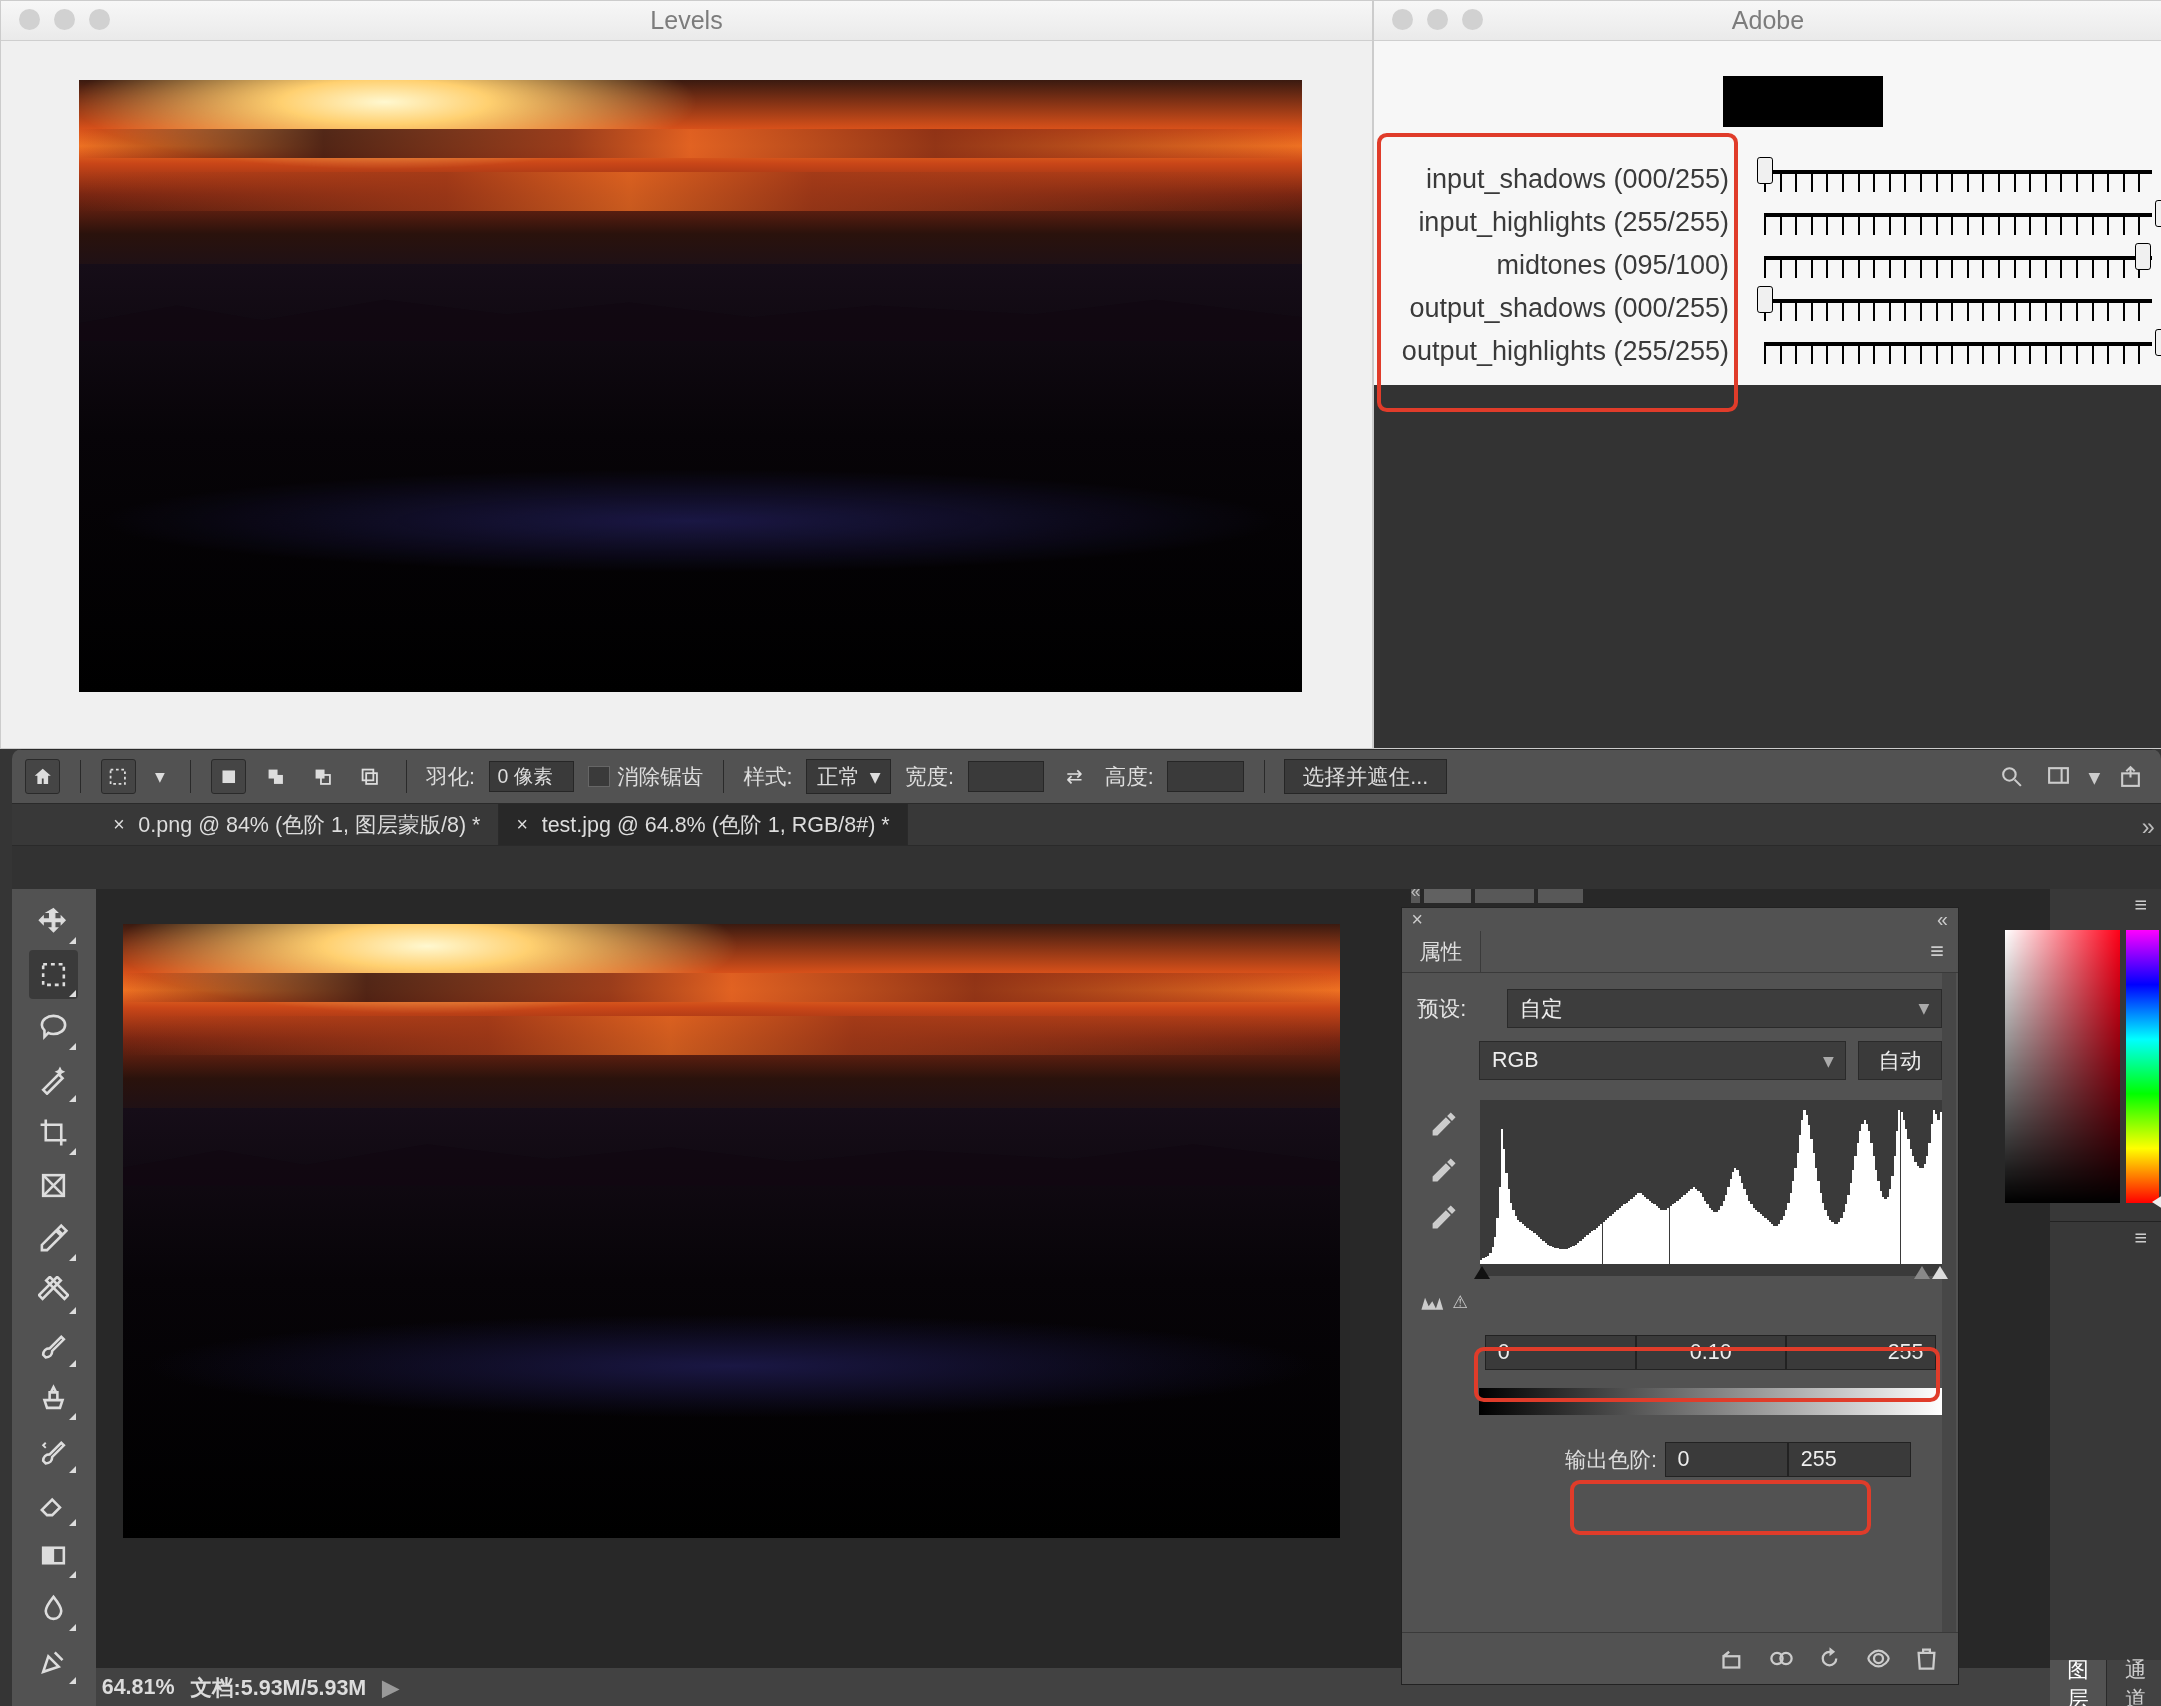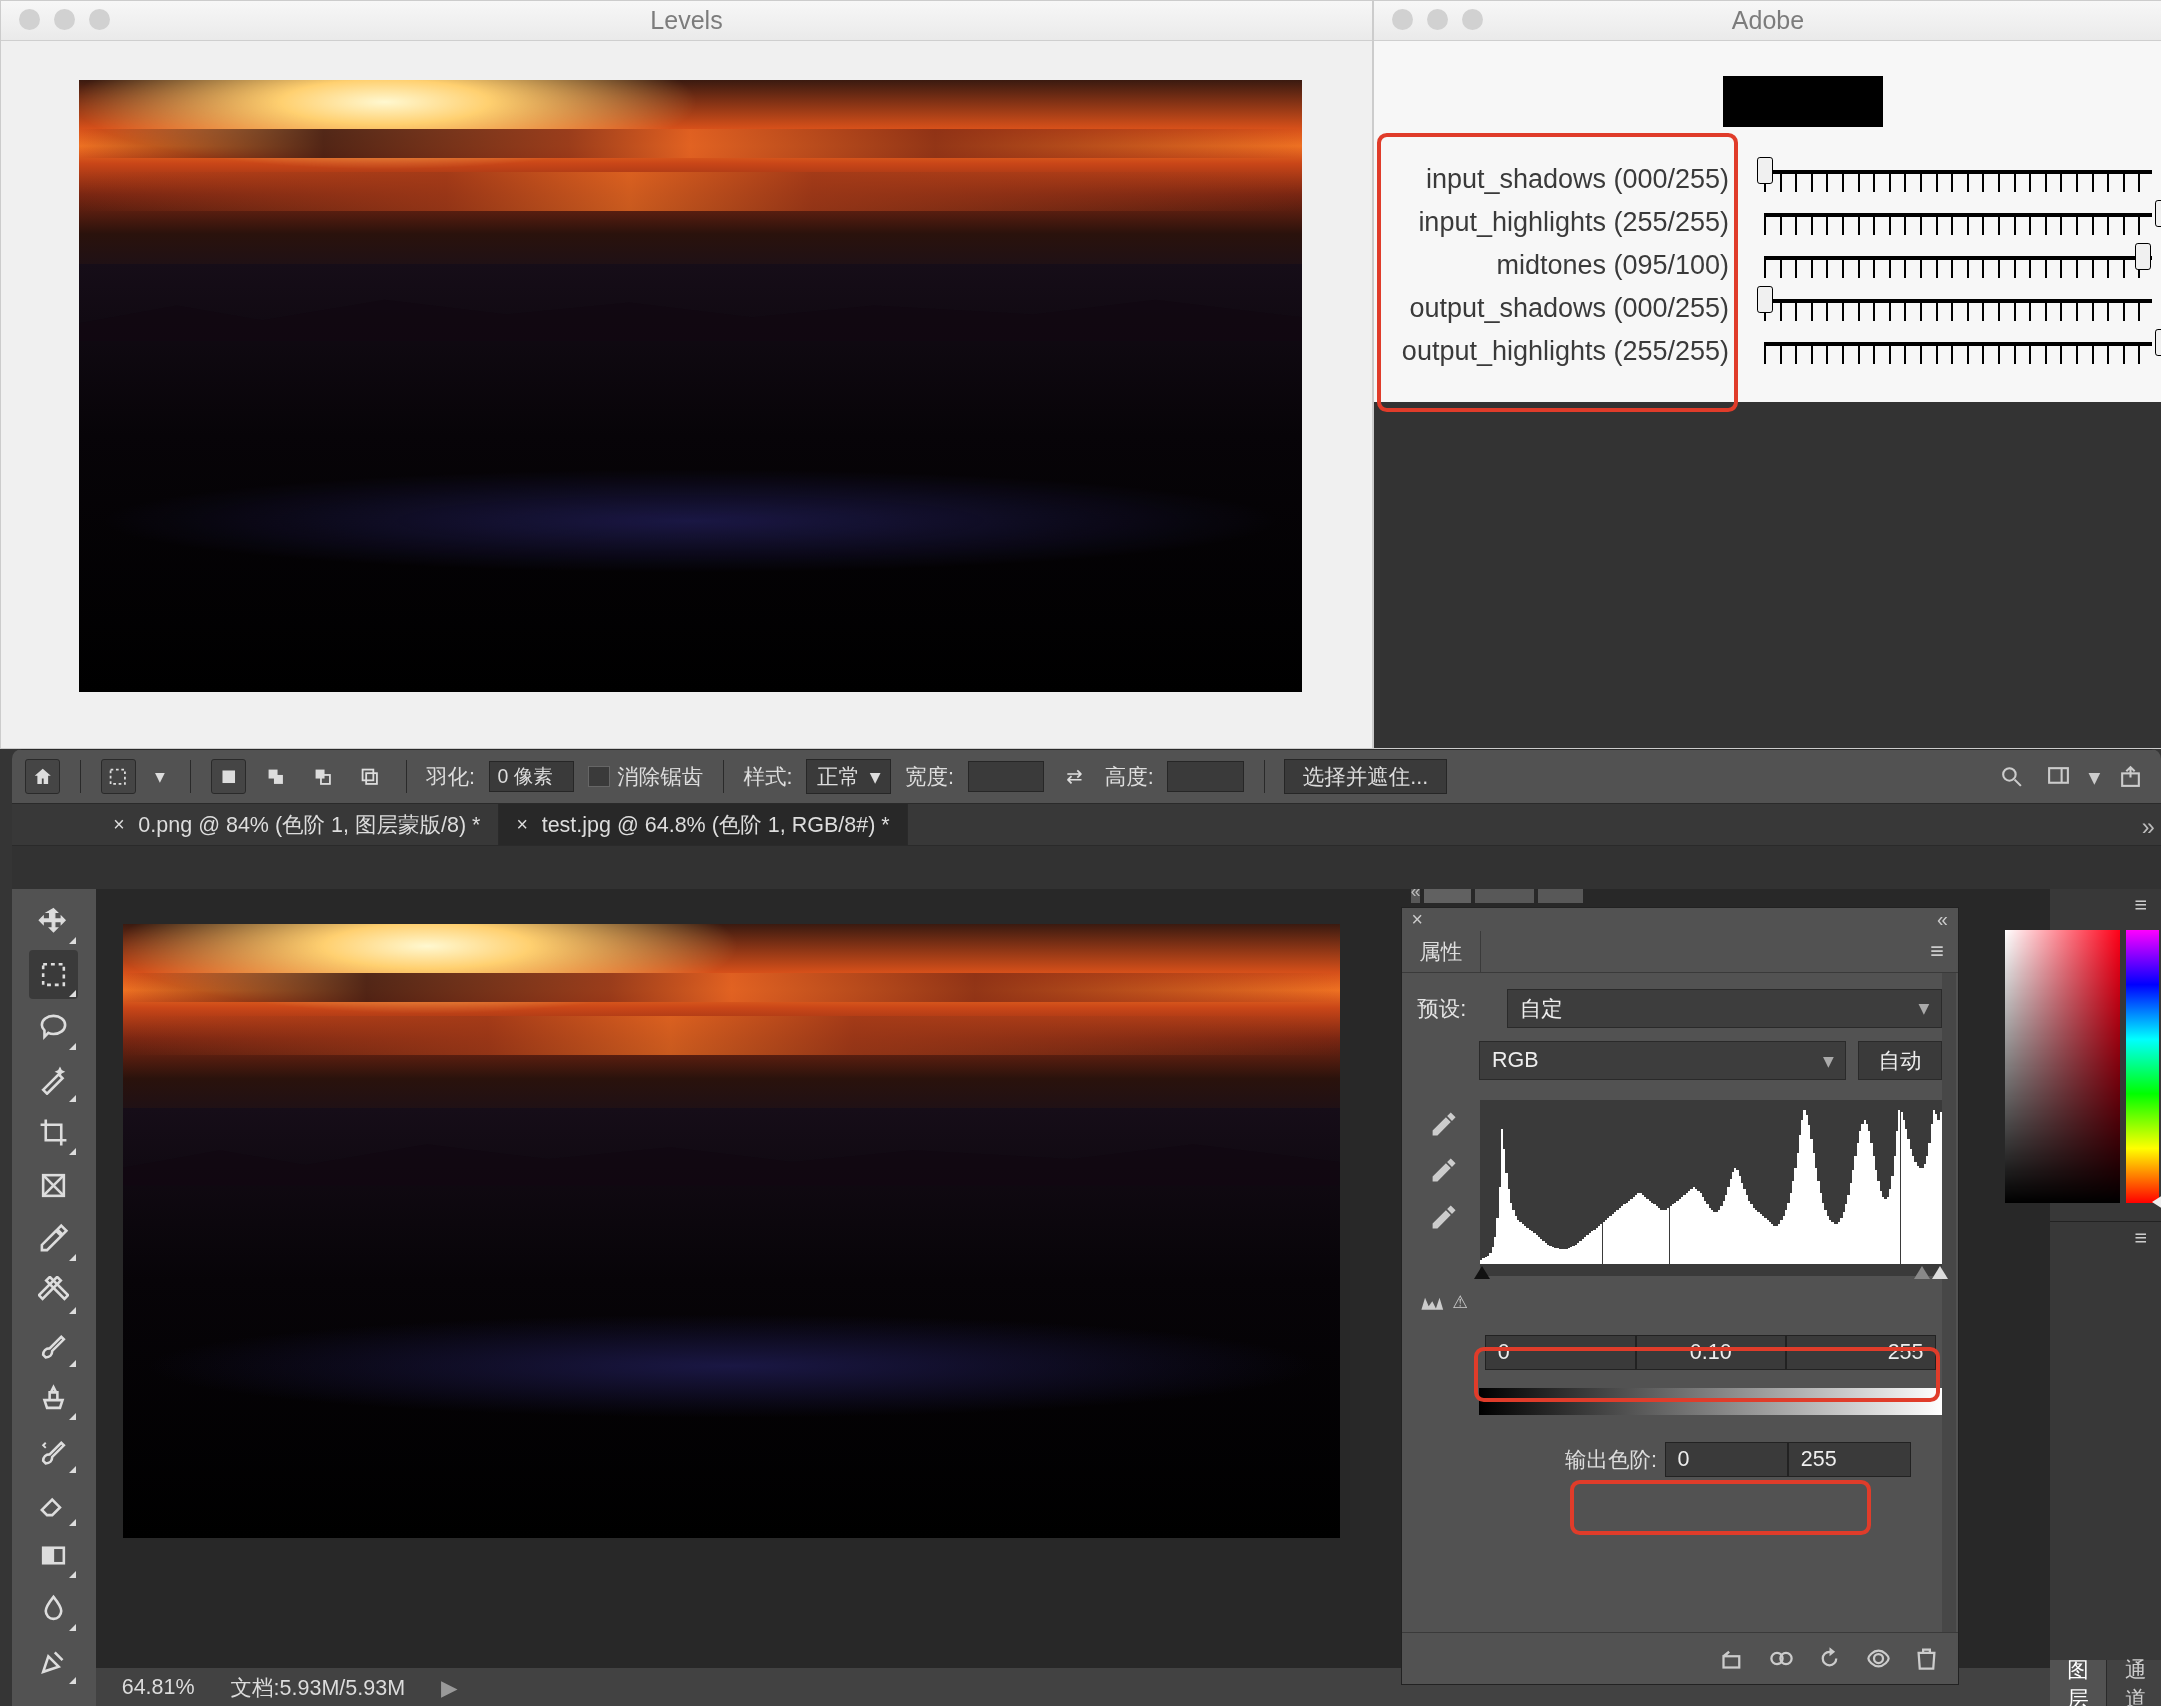--- a/index.html
+++ b/index.html
@@ -100,21 +100,21 @@
   #option-window {
     top: 0; left: 1373px;
     width: 788px;
     height: 747px;
     background: #333;
   }
   #option-window .option-inner {
     background: #f7f7f7;
   }
   .option-body {
-    padding: 29px 0 29px 0;
+    padding: 29px 0 12px 0;
     display: flex;
     flex-direction: column;
     gap: 17.6px;
     position: relative;
   }
   .swatch-black {
     position: absolute;
     top: 35px; right: 279px;
     width: 160px; height: 51px;
     background: #000;
@@ -304,22 +304,22 @@
   }
   .ps-canvas .sunset-sky { height: 36%; }
   .ps-canvas .sunset-mountains { top: 30%; }
 
   .ps-statusbar {
     position: absolute;
     left: 0; right: 0; bottom: 0;
     height: 39px;
     background: #424242;
     display: flex; align-items: center;
-    gap: 36px; padding: 0 26px;
-    color: #dcdcdc; font-size: 21.5px;
+    gap: 16px; padding: 0 6px;
+    color: #dcdcdc; font-size: 21.5px; font-weight: bold;
   }
   .ps-statusbar .caret { color: #999; }
 
   
   .props-panel {
     position: absolute;
     top: 17.6px;
     left: 1305px;
     width: 556px;
     height: 776px;

